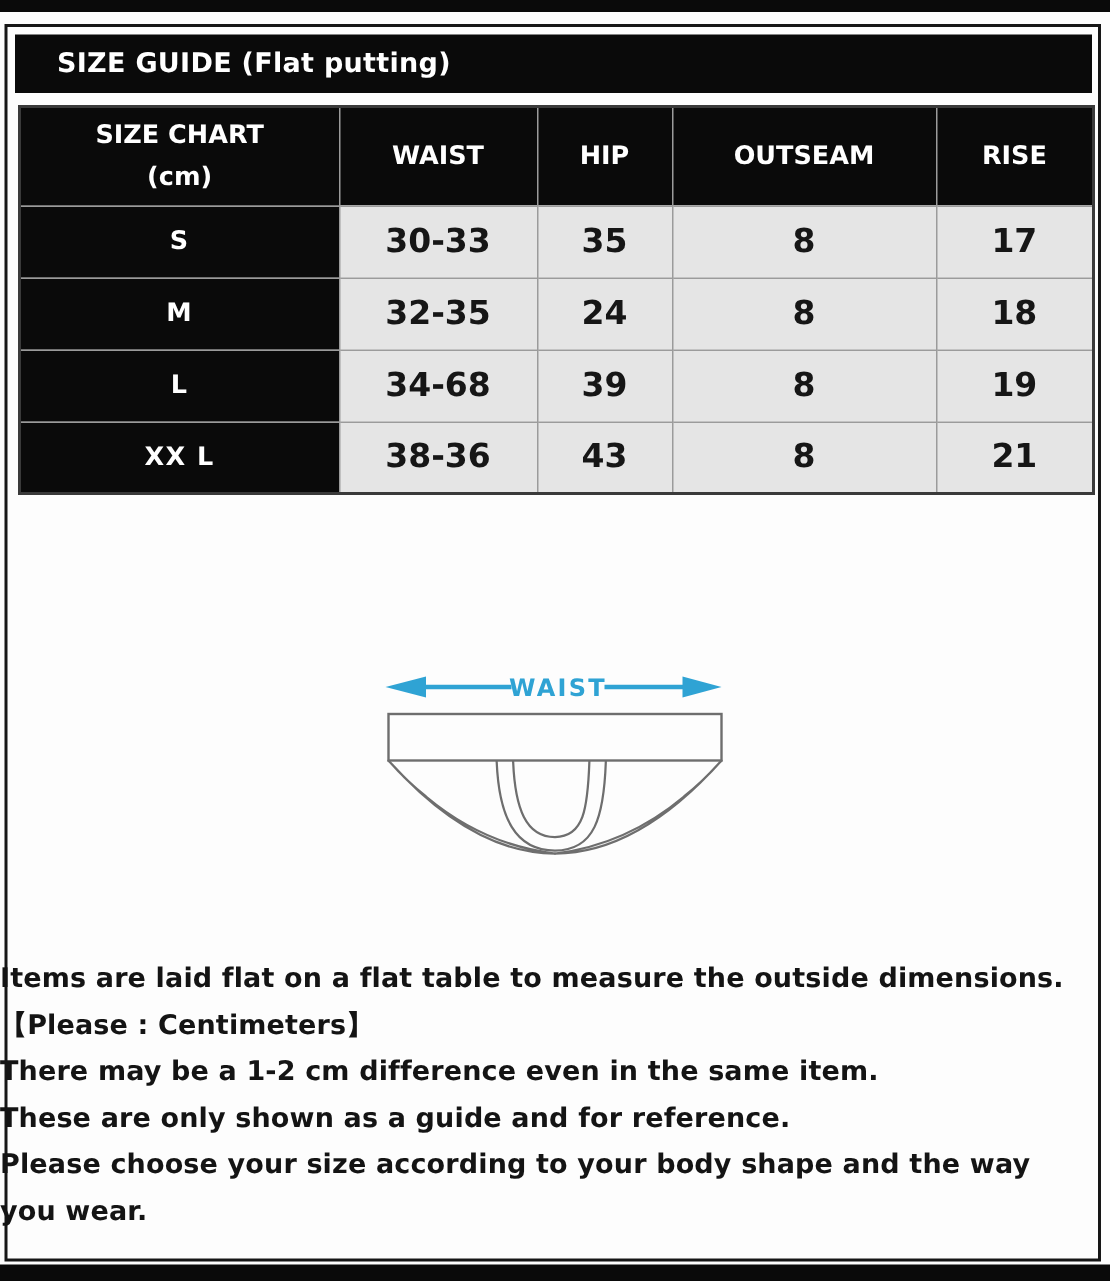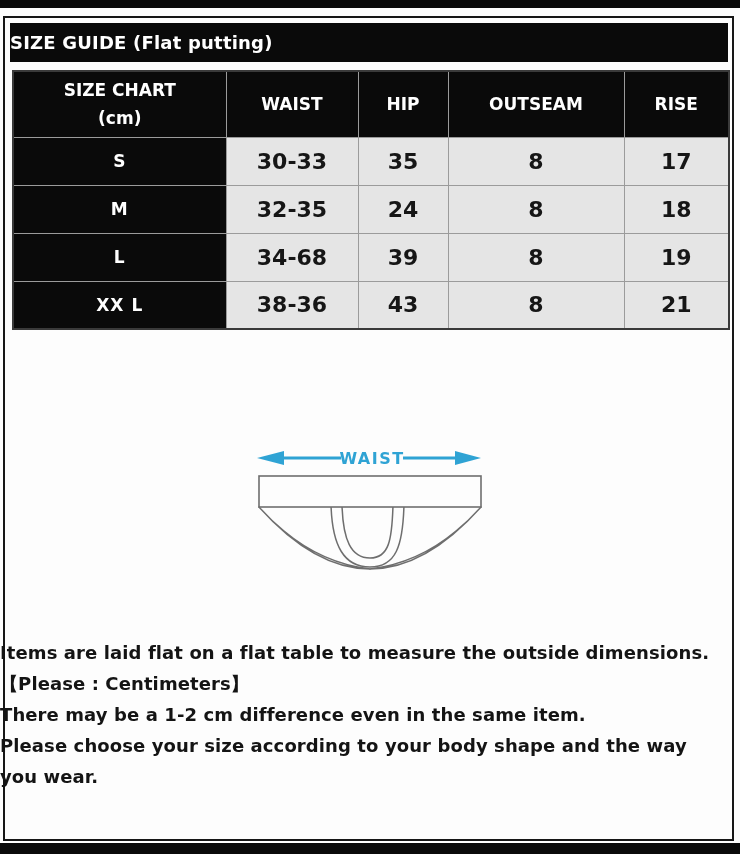--- a/index.html
+++ b/index.html
@@ -3,21 +3,21 @@
 <meta charset="utf-8">
 <style>
   html,body{margin:0;padding:0;background:#fff;}
   .page{position:relative;width:740px;height:854px;background:#fdfdfd;overflow:hidden;
         font-family:"DejaVu Sans","Liberation Sans",sans-serif;}
   .top-strip{position:absolute;left:0;top:0;width:740px;height:8px;background:#0a0a0a;}
   .bottom-strip{position:absolute;left:0;top:843px;width:740px;height:11px;background:#0a0a0a;}
   .frame{position:absolute;left:3px;top:16px;width:731px;height:825px;
          border:2px solid #161616;box-sizing:border-box;background:transparent;pointer-events:none;}
   .title-bar{position:absolute;left:10px;top:23px;width:718px;height:39px;background:#0a0a0a;
-             display:flex;align-items:center;box-sizing:border-box;padding-left:0;}
+             display:flex;align-items:center;box-sizing:border-box;padding-left:28px;}
   .title-bar span{color:#ffffff;font-size:18px;font-weight:bold;letter-spacing:0.2px;}
   table.size-chart{position:absolute;left:12px;top:70px;width:716px;border-collapse:collapse;
                    table-layout:fixed;border:2px solid #3a3a3a;}
   table.size-chart th,table.size-chart td{border:1px solid #9b9b9b;text-align:center;
                    vertical-align:middle;font-weight:bold;padding:0;}
   table.size-chart thead tr{height:66px;}
   table.size-chart tbody tr{height:48px;}
   table.size-chart thead th{background:#0a0a0a;color:#fff;font-size:17px;white-space:pre-line;line-height:1.65;}
   table.size-chart tbody th{background:#0a0a0a;color:#fff;font-size:17px;letter-spacing:1px;}
   table.size-chart tbody td{background:#e5e5e5;color:#161616;font-size:22px;}
@@ -102,18 +102,19 @@
     <path d="M 331 504 C 332 546 344 567 370 567 C 396 567 403 546 404 504 Z" fill="#fdfdfd" stroke-width="1.5" stroke="#6e6e6e"></path>
     <path d="M 342 505 C 343 540 351 558 370 558 C 389 558 392 540 393 505" fill="none" stroke-width="1.5" stroke="#6e6e6e"></path>
 
     <rect x="259" y="476" width="222" height="31" fill="#fdfdfd" stroke-width="1.6" stroke="#6e6e6e"></rect>
   </svg>
 
   <div class="notes">
     <p>Items are laid flat on a flat table to measure the outside dimensions.</p>
     <p>【Please : Centimeters】</p>
     <p>There may be a 1-2 cm difference even in the same item.</p>
+    <p>These are only shown as a guide and for reference.</p>
     <p>Please choose your size according to your body shape and the way you wear.</p>
   </div>
 
   <div class="bottom-strip"></div>
 
 </div>
 
 </body></html>

